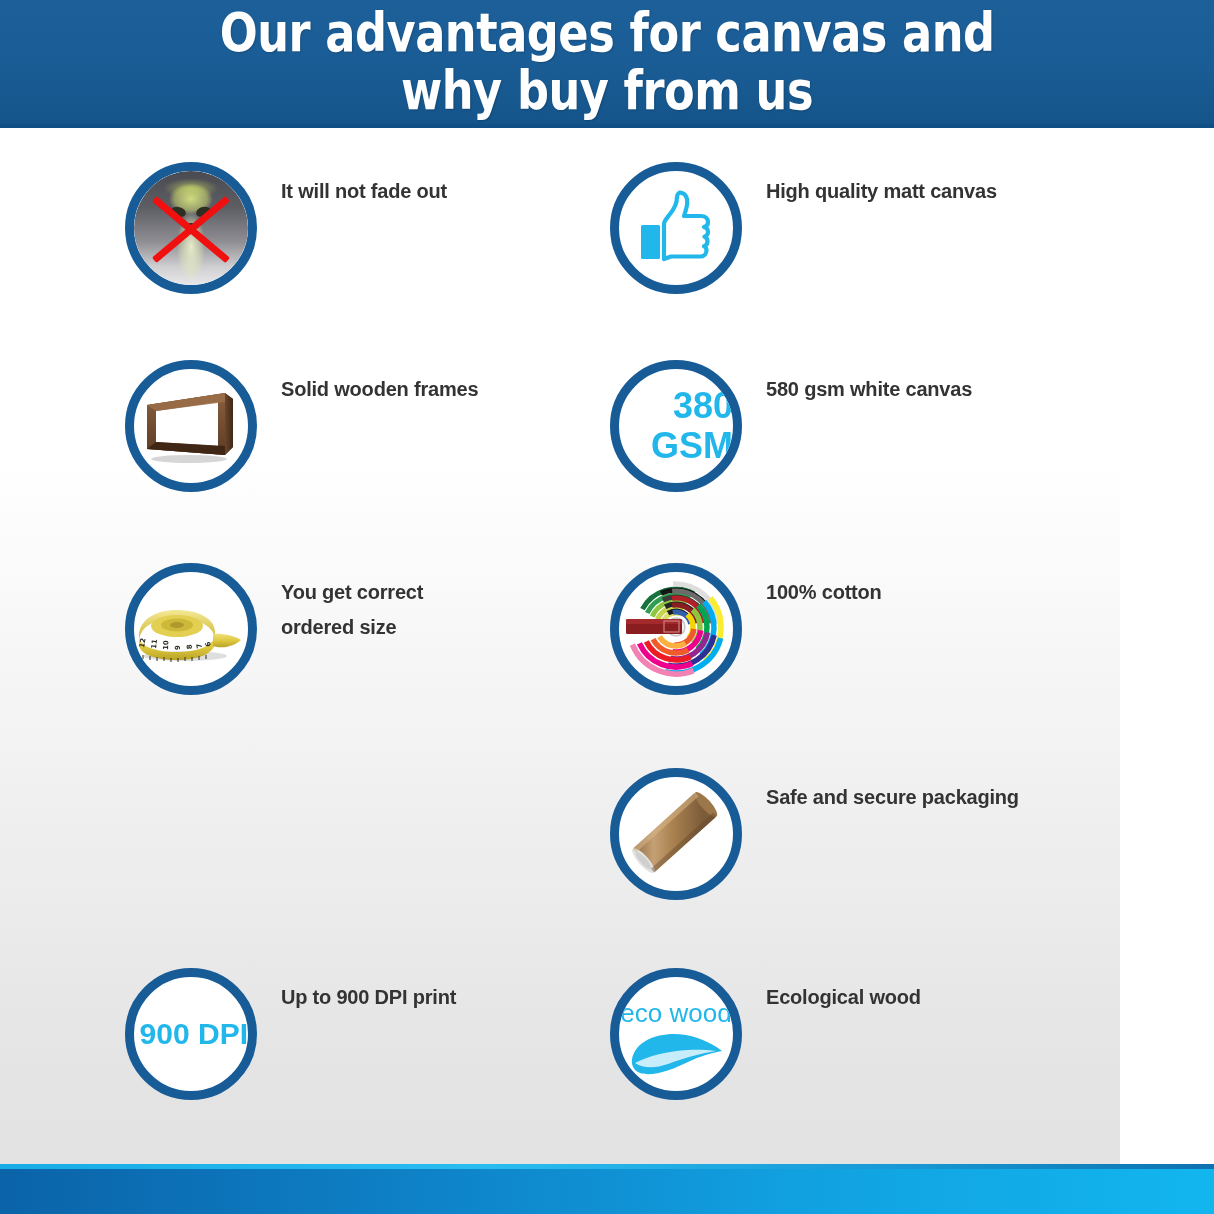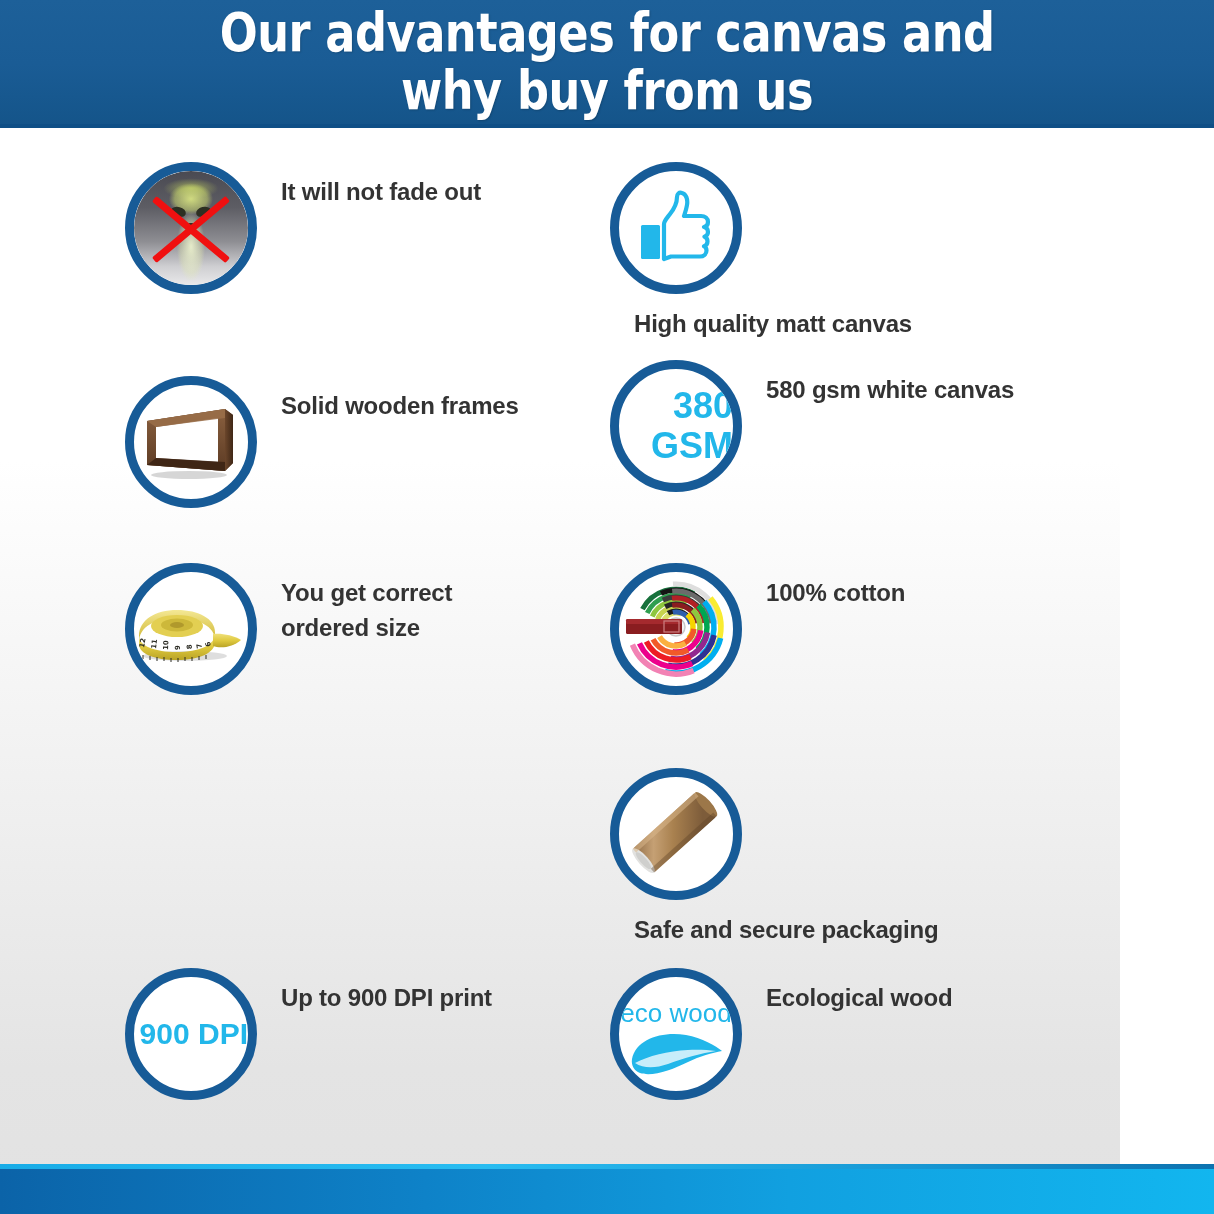--- a/index.html
+++ b/index.html
@@ -28,21 +28,21 @@
   .header-rule{position:absolute;left:0;top:124px;width:1214px;height:4px;background:#0f4f86;}
 
   
   .grid{position:absolute;left:0;top:128px;width:1214px;height:1030px;}
   .item{position:absolute;display:flex;align-items:flex-start;}
   .badge{position:relative;width:132px;height:132px;border-radius:50%;
          border:9px solid #175b97;background:#ffffff;box-sizing:border-box;
          flex:0 0 132px;overflow:hidden;}
   .badge-plain{background:#ffffff;}
   .label{margin-left:24px;padding-top:12px;color:#333333;
-         font-size:24px;line-height:35px;font-weight:bold;
+         font-size:20px;line-height:35px;font-weight:bold;
          font-family:"Liberation Sans",sans-serif;white-space:pre-line;
          letter-spacing:-0.2px;}
 
   
   
   .fade-bg{position:absolute;inset:0;border-radius:50%;
      background:linear-gradient(to bottom,#4a4a52 0%,#5d5d64 32%,#8e8e93 62%,#cfcfd2 84%,#e9e9ea 100%);}
   .fade-ghost{position:absolute;left:50%;top:4%;width:86%;height:92%;transform:translateX(-50%);
      background:
        radial-gradient(ellipse 30% 20% at 50% 22%, rgba(215,226,130,.95) 0%, rgba(200,214,110,.55) 55%, rgba(200,214,110,0) 75%),
@@ -119,31 +119,31 @@
           <div class="fade-mouth"></div>
         </div>
         <div class="xmark">
           <div class="xbar a"></div>
           <div class="xbar b"></div>
         </div>
       </div>
       <div class="label">It will not fade out</div>
     </div>
 
-    <div class="item" style="left:610px;top:34px;flex-direction:column;">
+    <div class="item" style="left:610px;top:34px;">
       <div class="badge badge-plain">
         <svg class="thumb" width="86" height="86" viewBox="0 0 86 86">
           <rect x="8" y="40" width="19" height="34" rx="1.5" fill="#22b7ea"></rect>
           <path d="M31 74 L31 39 C31 36 34 33 37 29 C41 24 44 17 44 12 C44 9 46 7 49 8 C53 9 55 14 54 20 C53.4 24 52 28 51 31 L68 31 C72 31 75 33.5 75 37 C75 40 73 41.5 71 42 C73.5 42.5 75 44.5 75 47 C75 49.5 73.5 51 71.5 51.8 C73.5 52.5 74.5 54.5 74.5 56.5 C74.5 59 73 60.5 71 61.2 C72.5 62 73.5 63.5 73.5 65.5 C73.5 69 70.5 71.5 67 71.5 L38 71.5 Z" fill="none" stroke="#22b7ea" stroke-width="4.2" stroke-linejoin="round"></path>
         </svg>
       </div>
       <div class="label">High quality matt canvas</div>
     </div>
 
-    <div class="item" style="left:125px;top:248px;justify-content:flex-end;">
+    <div class="item" style="left:125px;top:232px;justify-content:flex-end;">
       <div class="badge badge-plain">
         <svg class="frame-wrap" width="100" height="74" viewBox="0 0 100 74">
           <defs>
             <linearGradient id="wdA" x1="0" y1="0" x2="1" y2="1">
               <stop offset="0" stop-color="#7e5637"></stop>
                 <stop offset="1" stop-color="#51331f"></stop>
             </linearGradient>
             <linearGradient id="wdB" x1="0" y1="0" x2="0" y2="1">
               <stop offset="0" stop-color="#8a603f"></stop>
                 <stop offset="1" stop-color="#5c3b24"></stop>
@@ -278,21 +278,21 @@
             <rect x="2" y="40" width="56" height="15" rx="1.5" fill="#8a1d20"></rect>
             <rect x="2" y="40" width="56" height="5" rx="1.5" fill="#a52a2e"></rect>
             <rect x="40" y="42" width="15" height="11" fill="none" stroke="#c97a7c" stroke-width="1.3"></rect>
           </g>
         </svg>
       </div>
       <div class="label">100% cotton</div>
     </div>
 
 
-    <div class="item" style="left:610px;top:640px;flex-direction:column;">
+    <div class="item" style="left:610px;top:640px;">
       <div class="badge badge-plain">
         <svg class="tube" width="108" height="108" viewBox="0 0 108 108">
           <defs>
             <linearGradient id="tbG" x1="0" y1="0" x2="1" y2="0.35">
               <stop offset="0" stop-color="#8e6b45"></stop>
               <stop offset="0.30" stop-color="#c5a074"></stop>
               <stop offset="0.58" stop-color="#a9814f"></stop>
               <stop offset="1" stop-color="#7d5c3a"></stop>
             </linearGradient>
           </defs>

